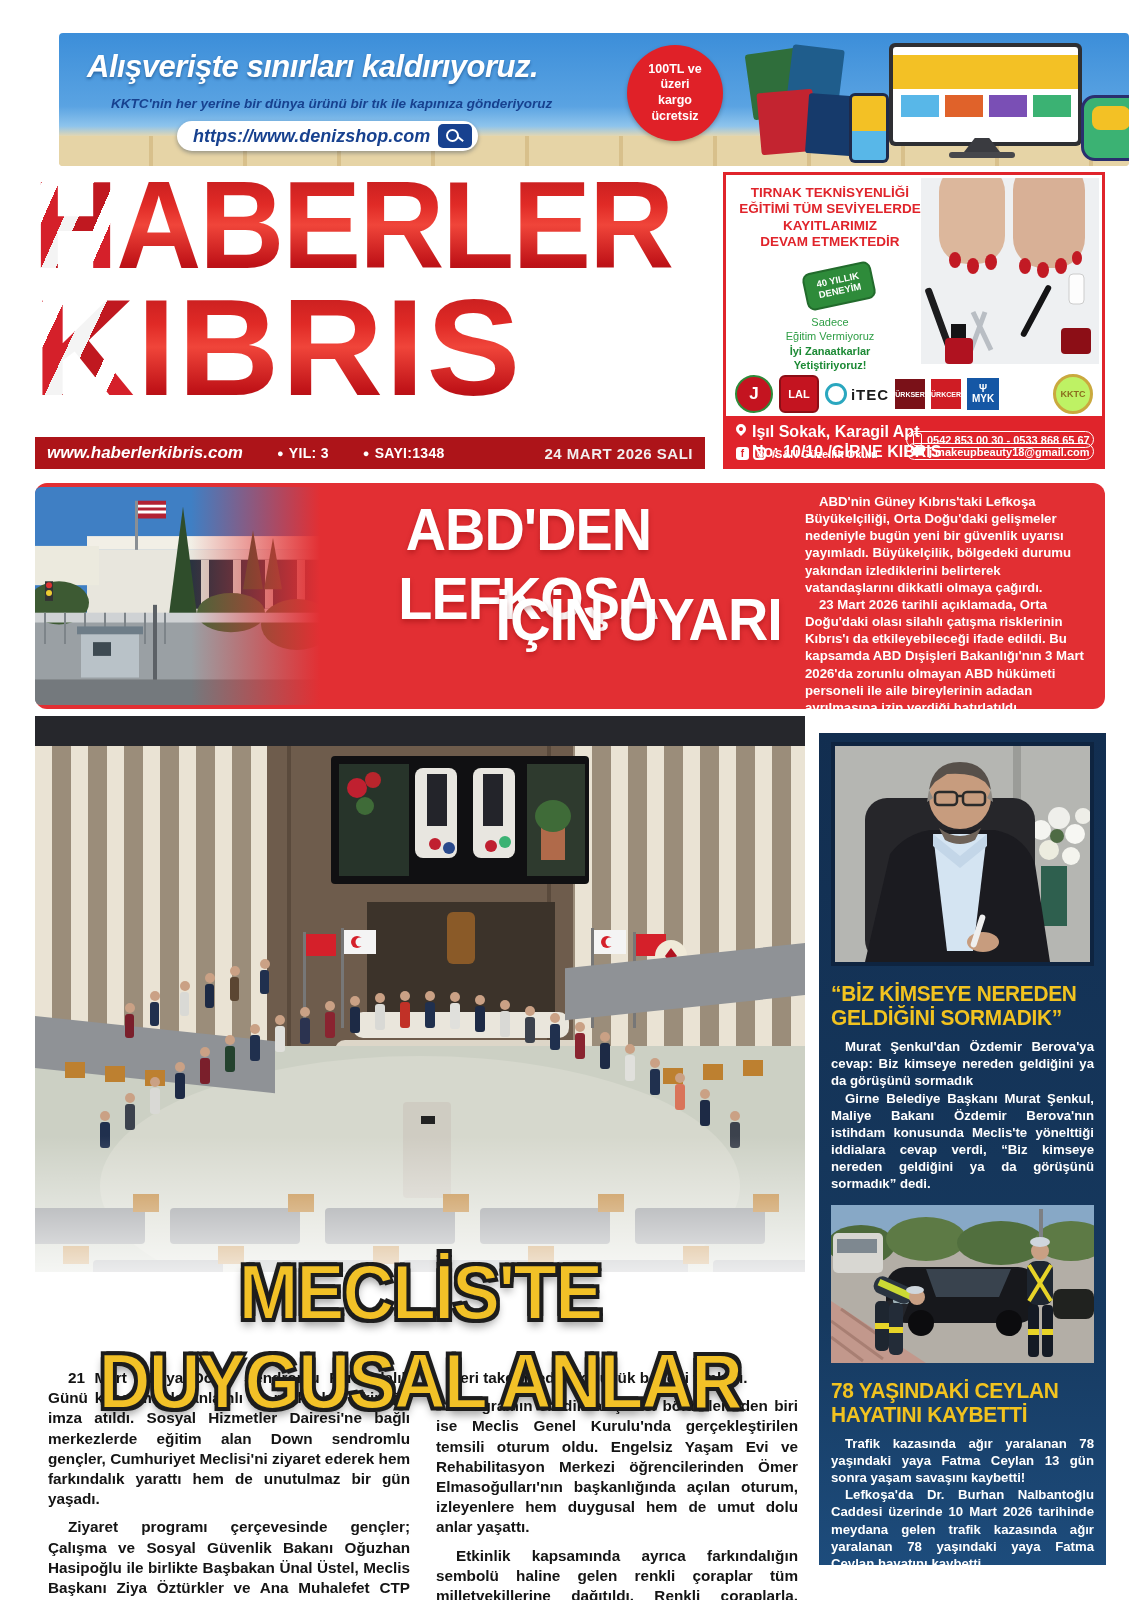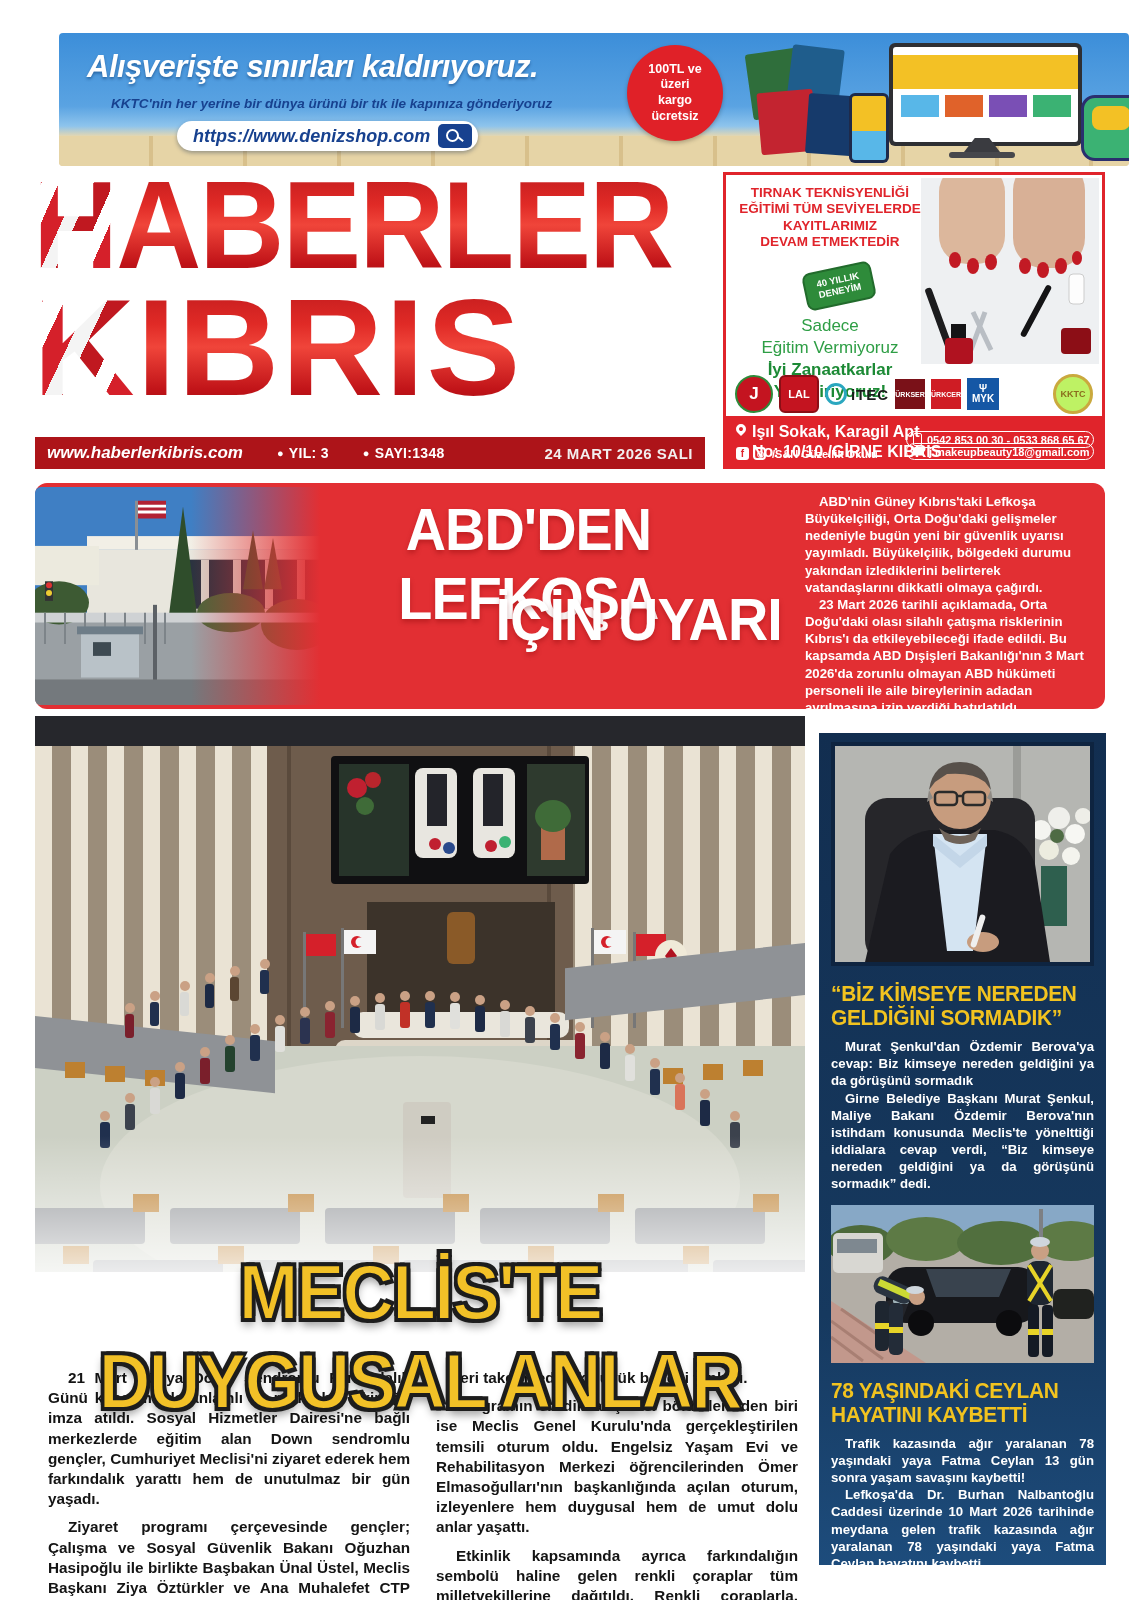--- a/index.html
+++ b/index.html
@@ -58,21 +58,21 @@
   .mast-meta .dot{font-size:11px;position:relative;top:-1px;margin-right:5px;}
   .mast-date{margin-left:auto;padding-right:12px;font-size:15px;font-weight:700;color:#f2eeee;letter-spacing:.5px;}
 
   
   .sidead{left:723px;top:172px;width:382px;height:297px;background:#fff;border:3px solid #e0242b;box-sizing:border-box;}
   .sidead-head{position:absolute;left:4px;top:10px;width:200px;text-align:center;color:#e0242b;
         font-weight:900;font-size:13.5px;line-height:1.22;}
   .sidead-badge{position:absolute;left:78px;top:92px;width:66px;height:34px;background:#2e8b3a;border-radius:8px;
         transform:rotate(-12deg);color:#fff;font-weight:800;font-size:9.5px;line-height:1.15;display:flex;
         align-items:center;justify-content:center;text-align:center;border:2px solid #226b2c;}
-  .sidead-tag{position:absolute;left:4px;top:140px;width:200px;text-align:center;color:#2e9e45;font-size:17px;line-height:1.3;}
+  .sidead-tag{position:absolute;left:4px;top:140px;width:200px;text-align:center;color:#2e9e45;font-size:11px;line-height:1.3;}
   .sidead-tag b{color:#1c8a35;}
   .nailphoto{position:absolute;right:3px;top:3px;width:178px;height:186px;}
   .logorow{position:absolute;left:0px;top:196px;width:376px;height:46px;display:flex;align-items:center;
         justify-content:space-around;padding:0 6px;box-sizing:border-box;}
   .lg{display:flex;align-items:center;justify-content:center;font-weight:800;}
   .lg-j{width:34px;height:34px;border-radius:50%;background:#c41420;color:#fff;font-size:17px;border:2px solid #2e8b3a;}
   .lg-lal{width:36px;height:34px;border-radius:6px;background:#c41420;color:#fff;font-size:11px;border:2px solid #8c0e16;}
   .lg-itec{color:#1b1b1b;font-size:15px;letter-spacing:1px;}
   .lg-itec i{width:16px;height:16px;border:3px solid #2aa7bf;border-radius:50%;margin-right:4px;display:inline-block;}
   .lg-sq1{width:30px;height:30px;background:#7a1118;color:#fff;font-size:7px;}

